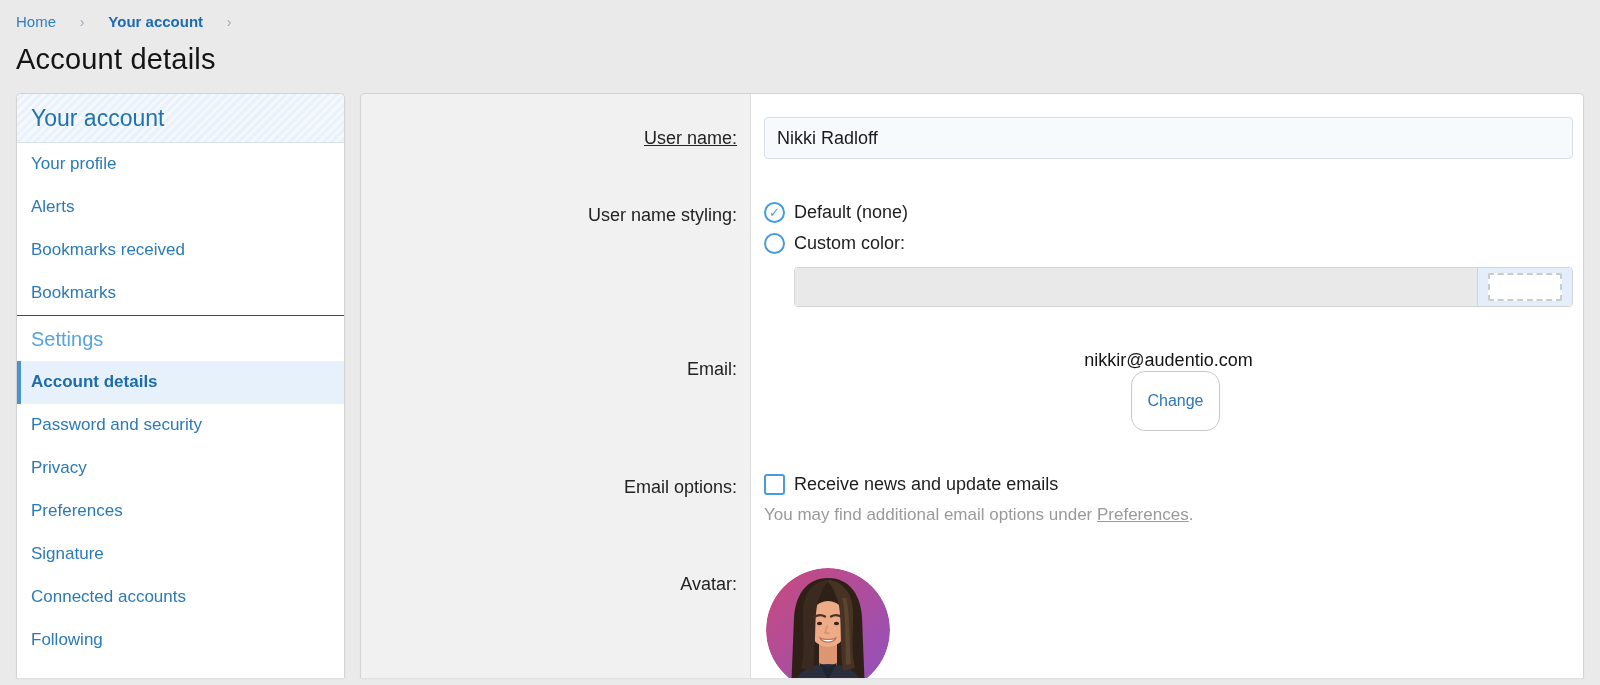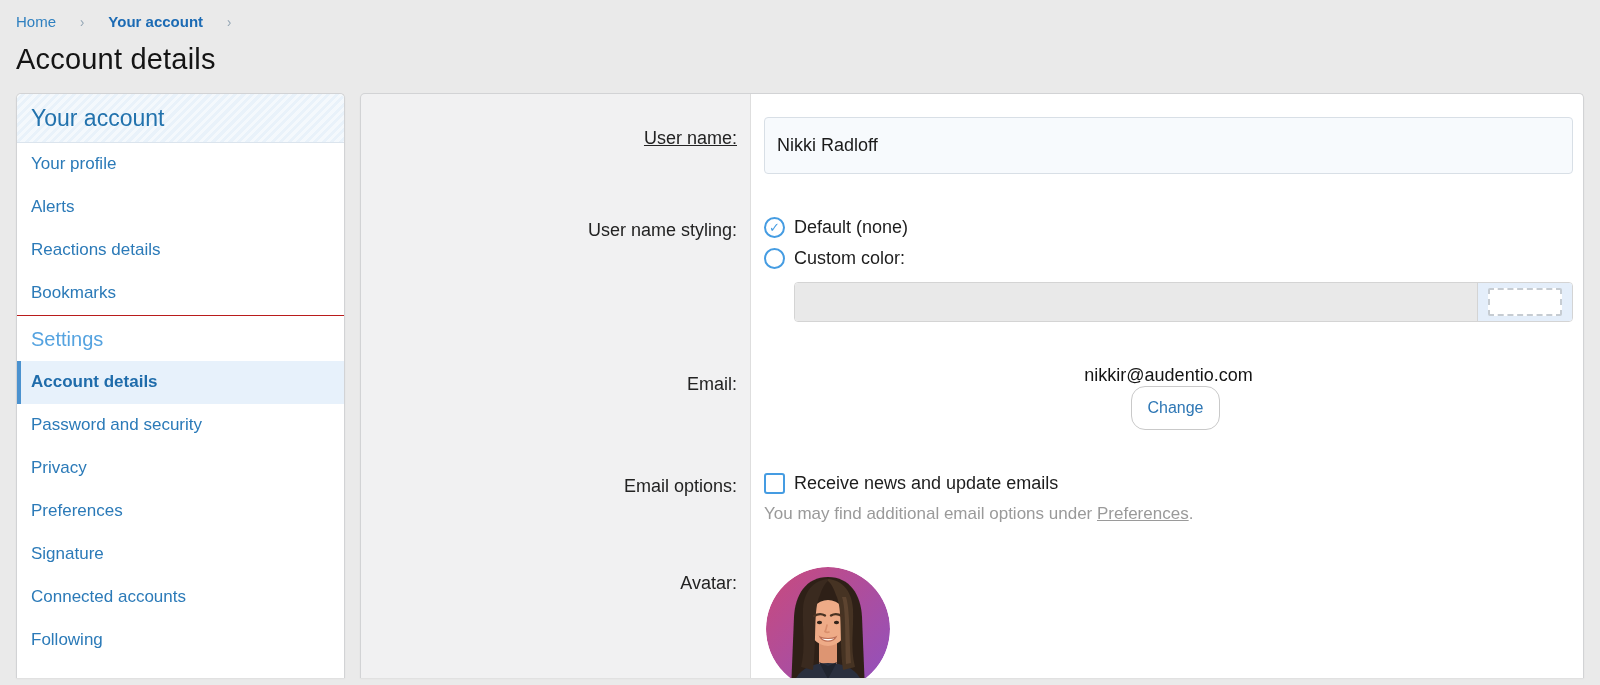--- a/index.html
+++ b/index.html
@@ -97,21 +97,21 @@
   }
   .row-content { flex: 1; padding-left: 13px; padding-right: 10px; }
 
   .pt-center-input { padding-top: 9px; text-decoration: underline; }
   .pt-radio { padding-top: 1px; }
   .pt-btnline { padding-top: 7px; }
   .pt-avatar { padding-top: 4px; }
 
   .text-input {
     width: 100%;
-    height: 57px;
+    height: 42px;
     background: #f7fafd;
     border: 1px solid #d8dfe6;
     border-radius: 4px;
     font-size: 18px;
     color: #1a1a1a;
     padding: 0 12px;
     font-family: "Liberation Sans", "DejaVu Sans", sans-serif;
     outline: none;
   }
 
@@ -170,21 +170,21 @@
 
   .email-line { display: flex; align-items: center; flex-direction: column; }
   .email-value { font-size: 18px; color: #141414; }
   .btn {
     margin-left: 14px;
     background: #fff;
     border: 1px solid #c9c9c9;
     border-radius: 14px;
     color: #2e77b5;
     font-size: 16px;
-    padding: 12px 15px;
+    padding: 20px 15px;
     cursor: pointer;
     font-family: "Liberation Sans", "DejaVu Sans", sans-serif;
   }
 
   .hint {
     font-size: 17px;
     color: #9a9a9a;
   }
   .hint a { color: #9a9a9a; text-decoration: underline; cursor: pointer; }
 
@@ -209,21 +209,21 @@
   </div>
   <h1 class="page-title">Account details</h1>
 </div>
 
 <div class="content">
 
   <nav class="panel sidebar">
     <div class="sidebar-header">Your account</div>
     <a class="side-item">Your profile</a>
     <a class="side-item">Alerts</a>
-    <a class="side-item">Reactions details</a>
+    <a class="side-item">Bookmarks received</a>
     <a class="side-item">Bookmarks</a>
     <div class="side-section">Settings</div>
     <a class="side-item active">Account details</a>
     <a class="side-item">Password and security</a>
     <a class="side-item">Privacy</a>
     <a class="side-item">Preferences</a>
     <a class="side-item">Signature</a>
     <a class="side-item">Connected accounts</a>
     <a class="side-item">Following</a>
   </nav>

